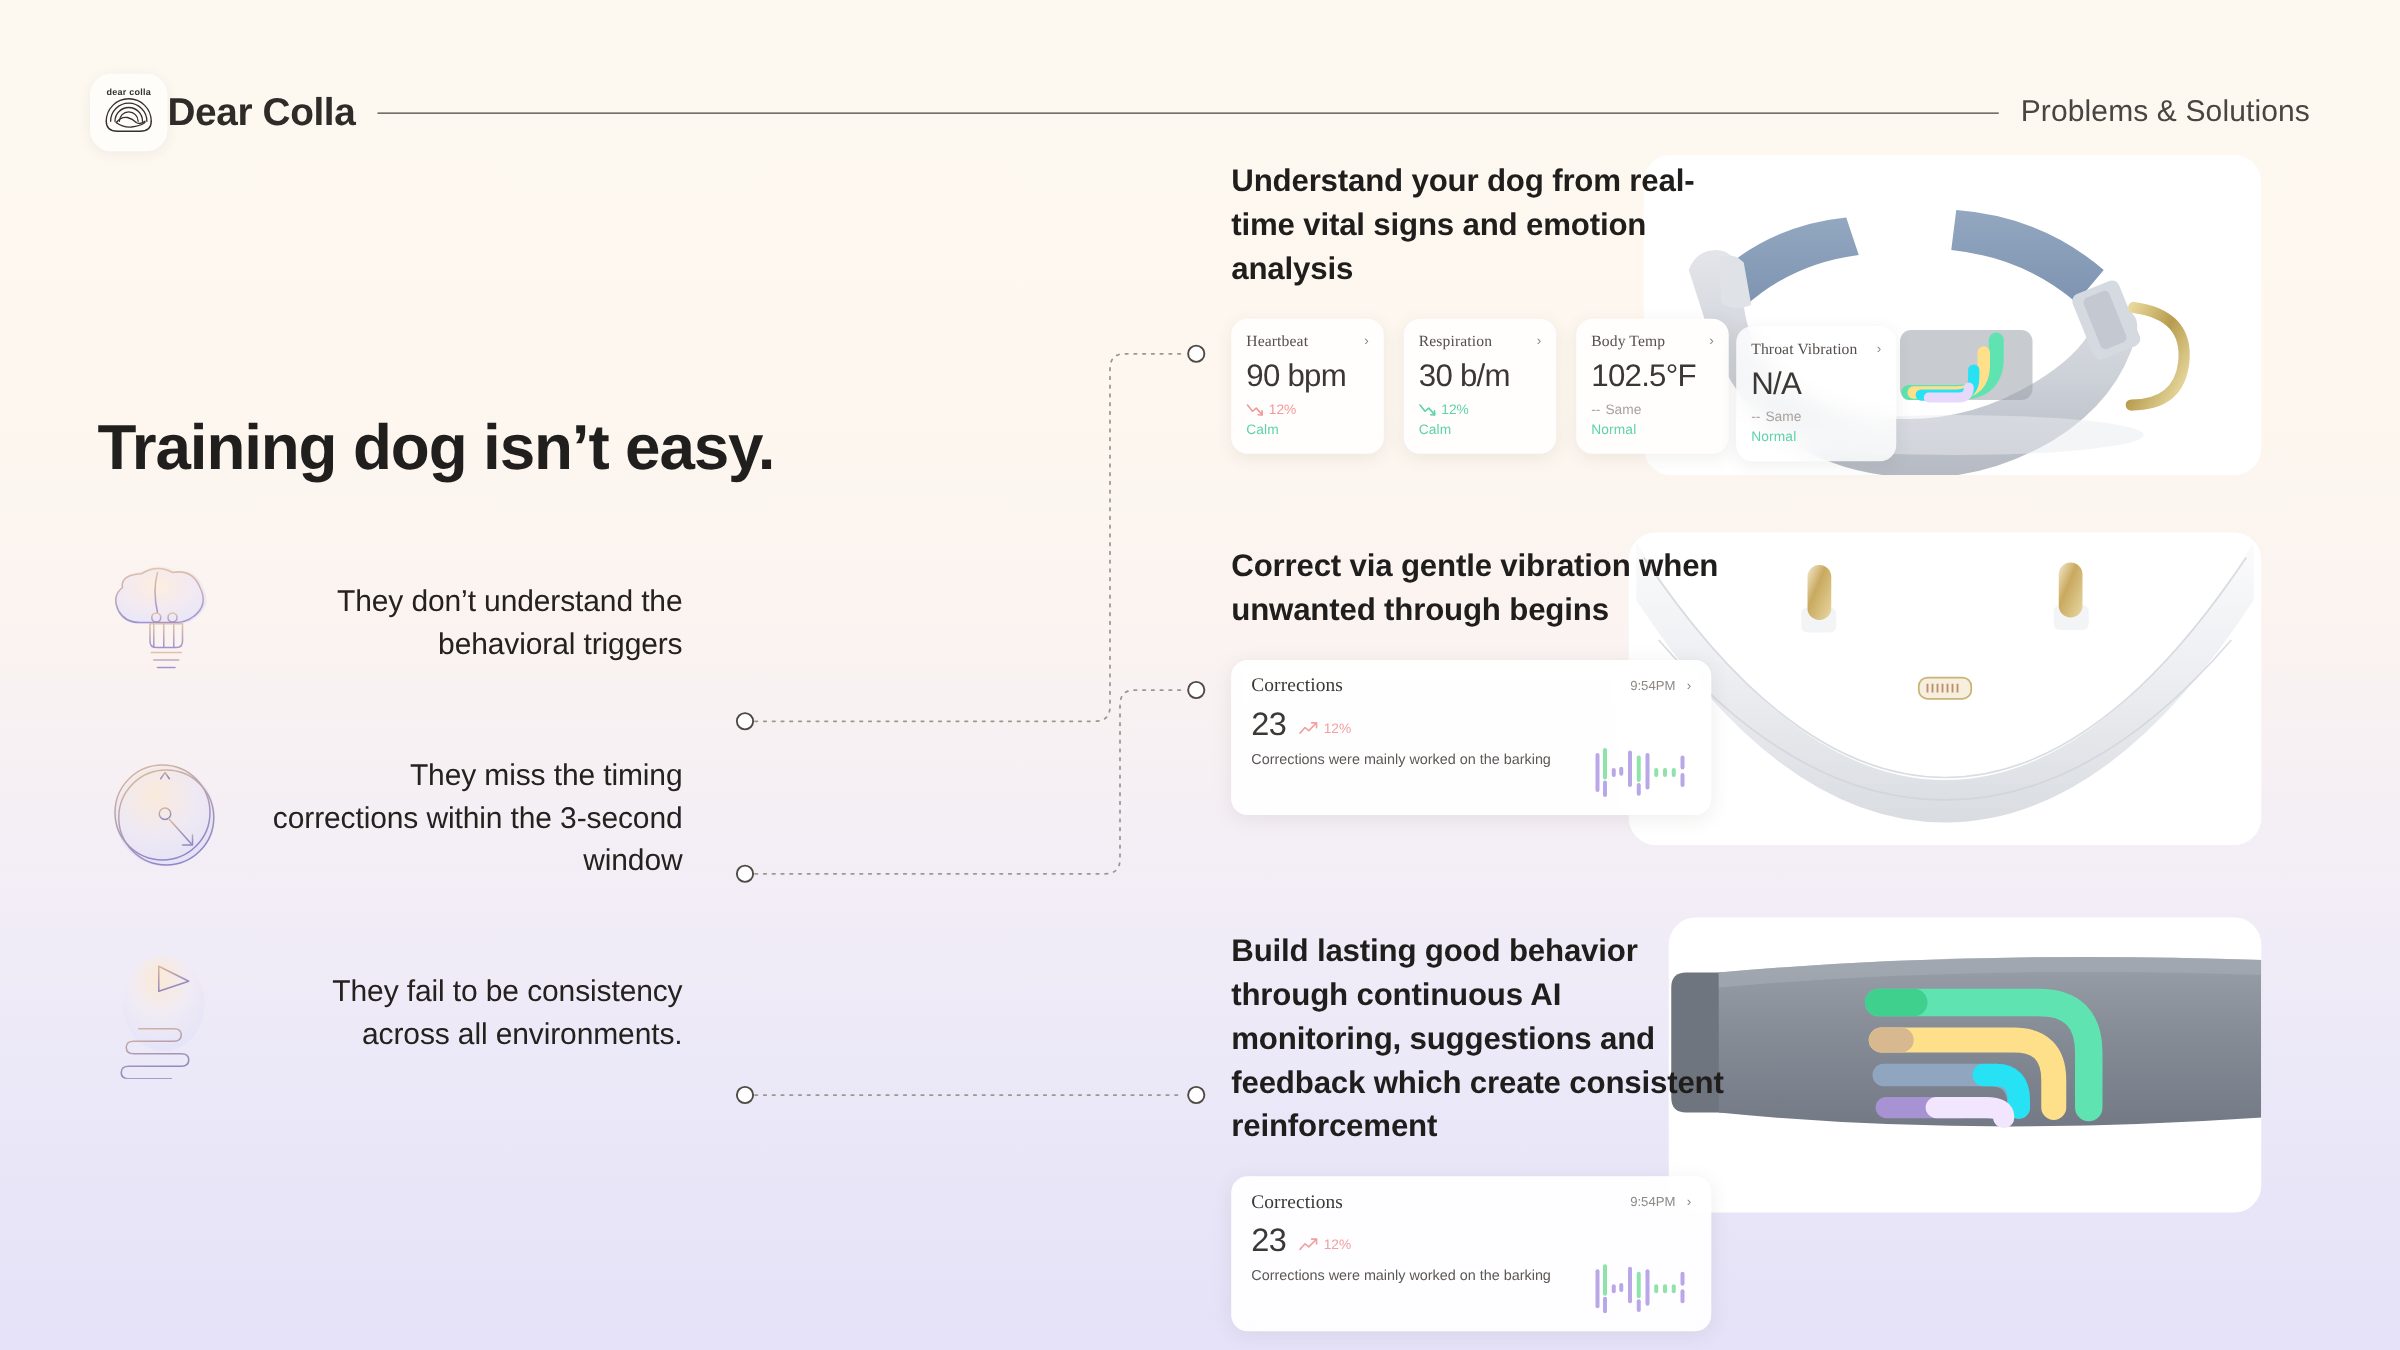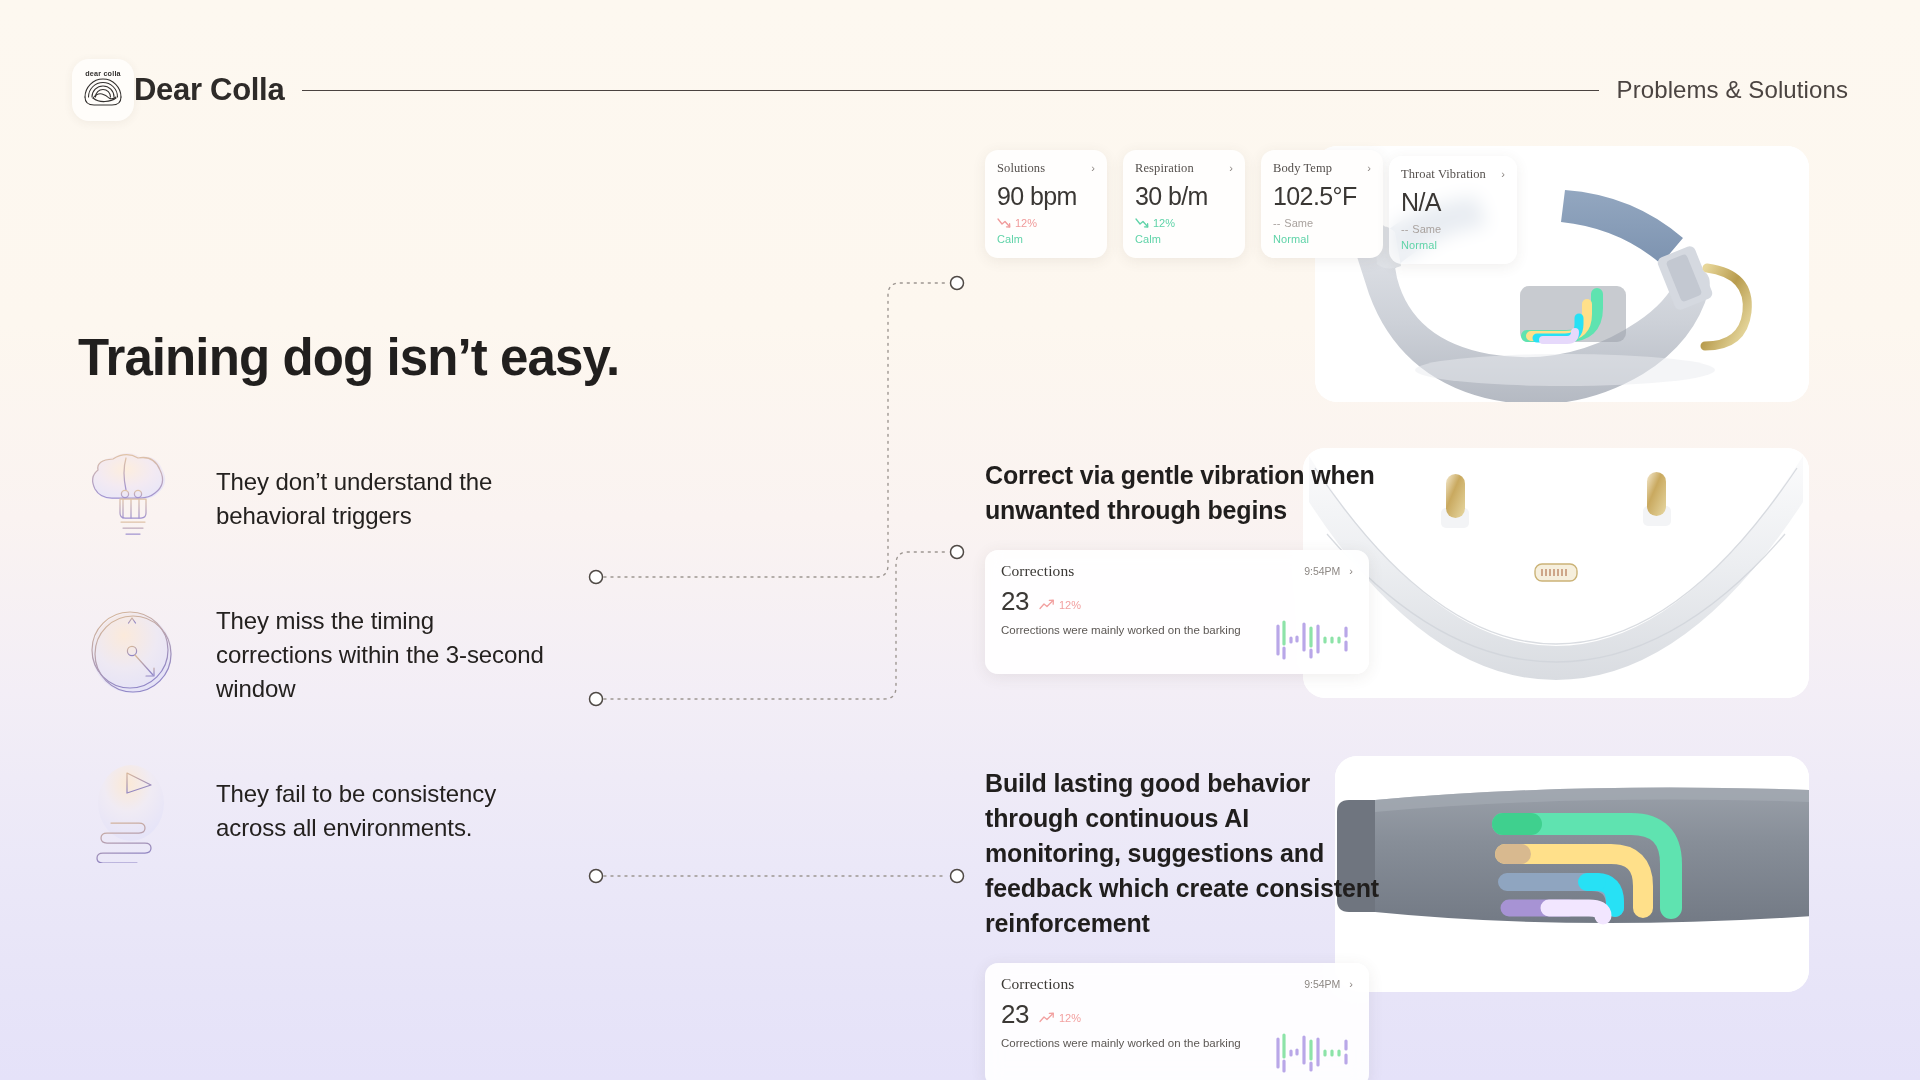--- a/index.html
+++ b/index.html
@@ -96,20 +96,21 @@
     position: relative;
     display: flex; align-items: center; justify-content: center;
   }
   .gap-icon svg { display:block; }
   .gap-text {
     font-size: 24px;
     line-height: 1.42;
     color: #24211f;
     letter-spacing: -0.1px;
     max-width: 330px;
+    text-align: right;
   }
 
   
   .connectors {
     position: absolute;
     left: 0; top: 0;
     width: 1920px; height: 1080px;
     pointer-events: none;
   }
 
@@ -445,26 +446,27 @@
           <rect x="205" y="140" width="106" height="56" rx="9" fill="#9aa0a9" opacity="0.55"></rect>
           <path d="M212 190 h40 q30 0 30 -28 v-14" fill="none" stroke="#5fe3b0" stroke-width="12" stroke-linecap="round"></path>
           <path d="M216 190 h34 q22 0 22 -22 v-10" fill="none" stroke="#ffe08a" stroke-width="10" stroke-linecap="round"></path>
           <path d="M222 192 h28 q14 0 14 -14 v-6" fill="none" stroke="#27e1f5" stroke-width="9" stroke-linecap="round"></path>
           <path d="M228 194 h24 q8 0 8 -8" fill="none" stroke="#e6d9fb" stroke-width="8" stroke-linecap="round"></path>
         </g>
         <ellipse cx="250" cy="224" rx="150" ry="16" fill="#e9ebef" opacity="0.5"></ellipse>
       </svg>
     </div>
 
+    <h2 class="feature-title">Understand your dog from real-time vital signs and emotion analysis</h2>
 
     <div class="tiles">
 
       <div class="tile">
         <div class="tile-head">
-          <span class="tile-label">Solutions</span>
+          <span class="tile-label">Heartbeat</span>
           <span class="chev">›</span>
         </div>
         <div class="tile-value">90 bpm</div>
         <div class="tile-delta d-down">
           <svg width="14" height="10" viewBox="0 0 14 10">
             <path d="M1 1 L5 6 L8 3.5 L12.5 8.5" fill="none" stroke="#f09a9a" stroke-width="1.3" stroke-linecap="round" stroke-linejoin="round"></path>
             <path d="M9.5 8.8 L12.8 9 L12.6 5.7" fill="none" stroke="#f09a9a" stroke-width="1.3" stroke-linecap="round" stroke-linejoin="round"></path>
           </svg>
           <span>12%</span>
         </div>

